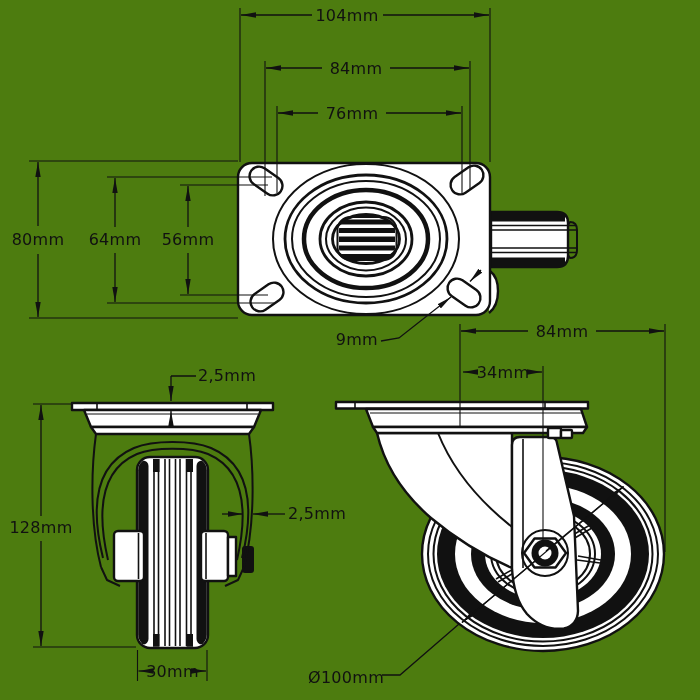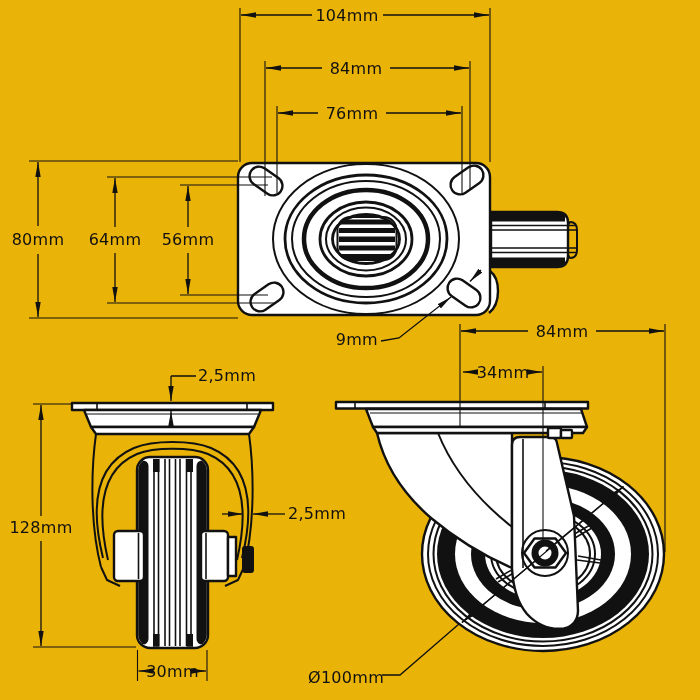--- a/index.html
+++ b/index.html
@@ -1,16 +1,16 @@
 <!DOCTYPE html>
 <html><head>
 <meta charset="utf-8">
 <style>
   html,body{margin:0;padding:0;background:#fff;}
-  .canvas{position:relative;width:700px;height:700px;background:#eab308;overflow:hidden;}
+  .canvas{position:relative;width:700px;height:700px;background:#4d7c0f;overflow:hidden;}
   svg{display:block;}
   svg text{font-family:"DejaVu Sans","Liberation Sans",sans-serif;font-size:16px;fill:#111;letter-spacing:.3px;}
   .outl{fill:#fff;stroke:#111;stroke-width:2.4;stroke-linejoin:round;}
   .ln{fill:none;stroke:#111;stroke-width:2;stroke-linejoin:round;}
   .ln3{fill:none;stroke:#111;stroke-width:2.8;}
   .ln45{fill:none;stroke:#111;stroke-width:4.5;}
   .blk{fill:#111;stroke:none;}
   .dim{stroke:#111;stroke-width:1.3;fill:none;}
   .ext{stroke:#111;stroke-width:1.1;fill:none;}
   .thin{stroke:#111;stroke-width:1.6;fill:none;}

